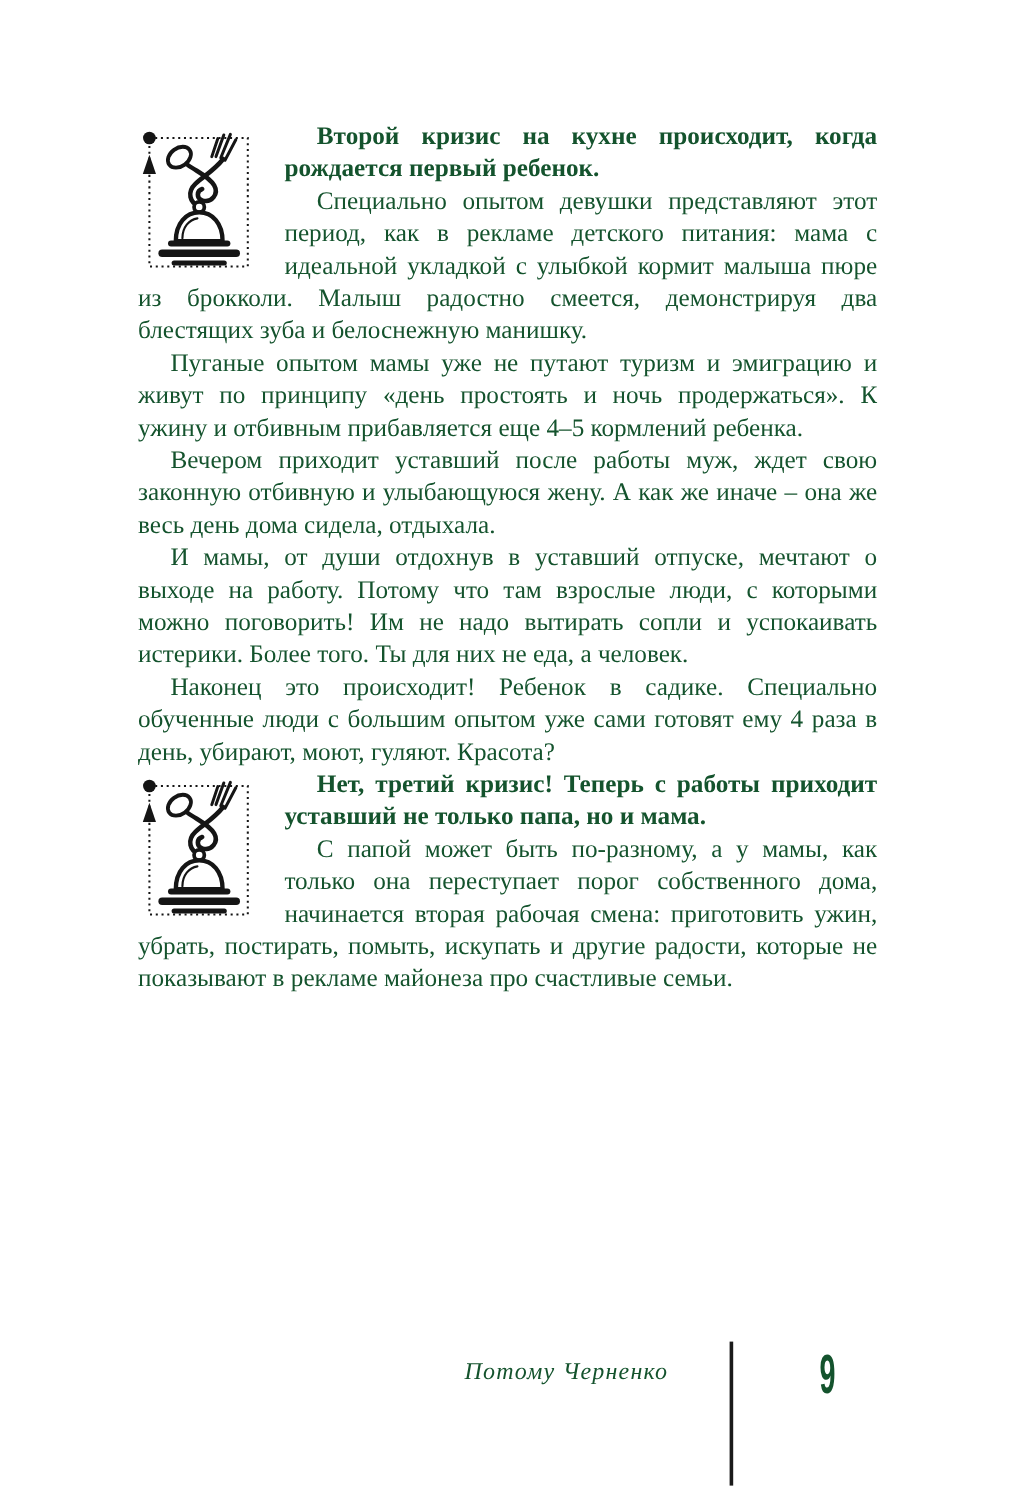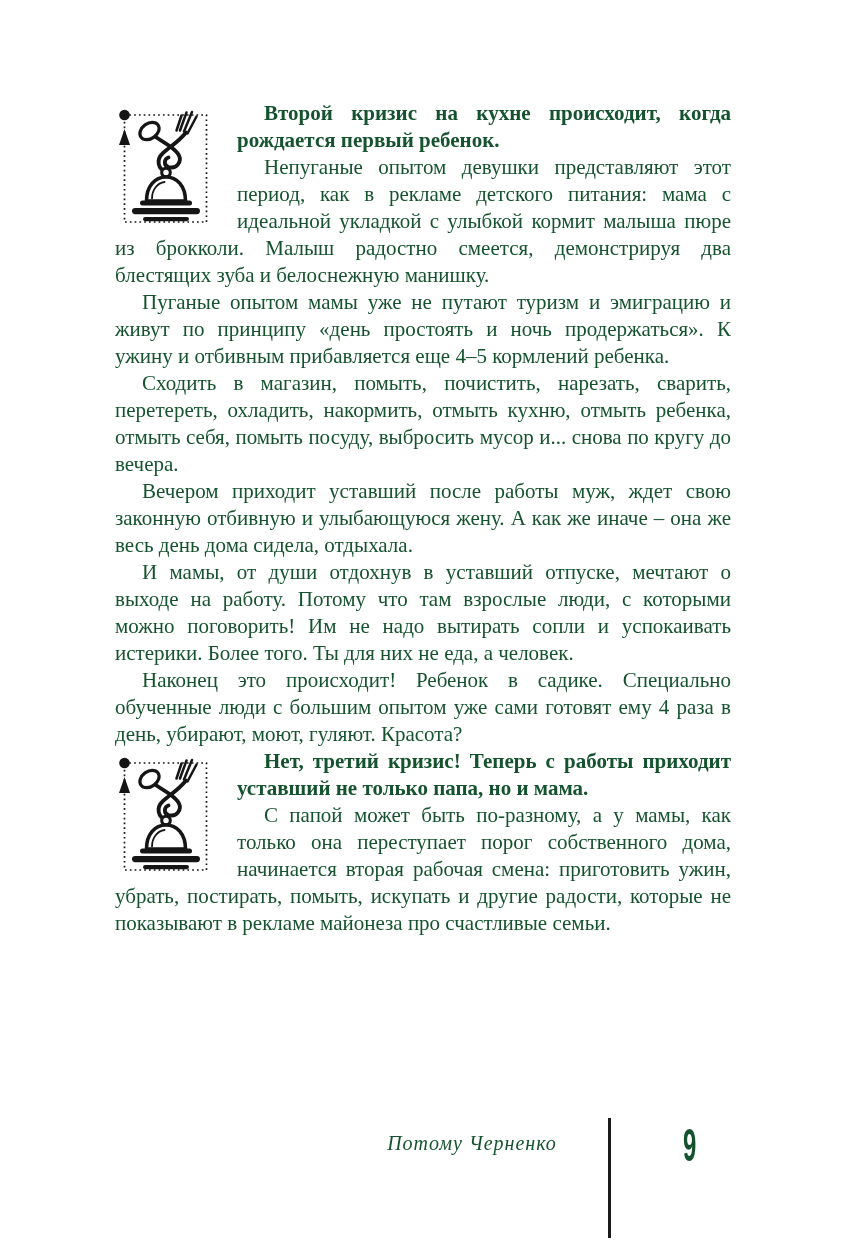--- a/index.html
+++ b/index.html
@@ -98,23 +98,22 @@
             <circle cx="51" cy="72.5" r="4.3" stroke-width="3.1" fill="#ffffff"></circle>
             <path d="M31.5 101 C 31.5 86, 40 77, 51 77 C 62 77, 70.5 86, 70.5 101 Z" stroke-width="3.6" fill="#ffffff"></path>
             <path d="M37 98.5 C 37 89.5, 42.5 83, 49.5 82" stroke-width="1.8"></path>
           </g>
           <rect x="25" y="100.5" width="52" height="5" rx="2.5" fill="#151515"></rect>
           <rect x="17" y="108" width="68" height="6.2" rx="3.1" fill="#151515"></rect>
           <rect x="28" y="117" width="46" height="4.2" rx="2.1" fill="#151515"></rect>
         </svg>
       </div>
       <p class="heading">Второй кризис на кухне происходит, когда рождается первый ребенок.</p>
-      <p class="para">Непуганые опытом девушки представляют этот период, как в рекламе детского питания: мама с идеальной укладкой с улыбкой кормит малыша пюре из брокколи. Малыш радостно смеется, демонстрируя два блестящих зуба и белоснежную манишку.</p>
+      <p class="para">Специально опытом девушки представляют этот период, как в рекламе детского питания: мама с идеальной укладкой с улыбкой кормит малыша пюре из брокколи. Малыш радостно смеется, демонстрируя два блестящих зуба и белоснежную манишку.</p>
       <p class="para">Пуганые опытом мамы уже не путают туризм и эмиграцию и живут по принципу «день простоять и ночь продержаться». К ужину и отбивным прибавляется еще 4–5 кормлений ребенка.</p>
-      <p class="para">Сходить в магазин, помыть, почистить, нарезать, сварить, перетереть, охладить, накормить, отмыть кухню, отмыть ребенка, отмыть себя, помыть посуду, выбросить мусор и... снова по кругу до вечера.</p>
       <p class="para">Вечером приходит уставший после работы муж, ждет свою законную отбивную и улыбающуюся жену. А как же иначе – она же весь день дома сидела, отдыхала.</p>
       <p class="para">И мамы, от души отдохнув в уставший отпуске, мечтают о выходе на работу. Потому что там взрослые люди, с которыми можно поговорить! Им не надо вытирать сопли и успокаивать истерики. Более того. Ты для них не еда, а человек.</p>
       <p class="para">Наконец это происходит! Ребенок в садике. Специально обученные люди с большим опытом уже сами готовят ему 4 раза в день, убирают, моют, гуляют. Красота?</p>
     </section>
 
     <section class="chapter-block second">
       <div class="marker-float">
         <svg viewBox="0 0 100 130" xmlns="http://www.w3.org/2000/svg">
           <rect x="9.5" y="15" width="82" height="107" fill="none" stroke="#151515" stroke-width="1.7" stroke-dasharray="1.7 3.1"></rect>
           <circle cx="9.5" cy="15" r="5.3" fill="#151515"></circle>

